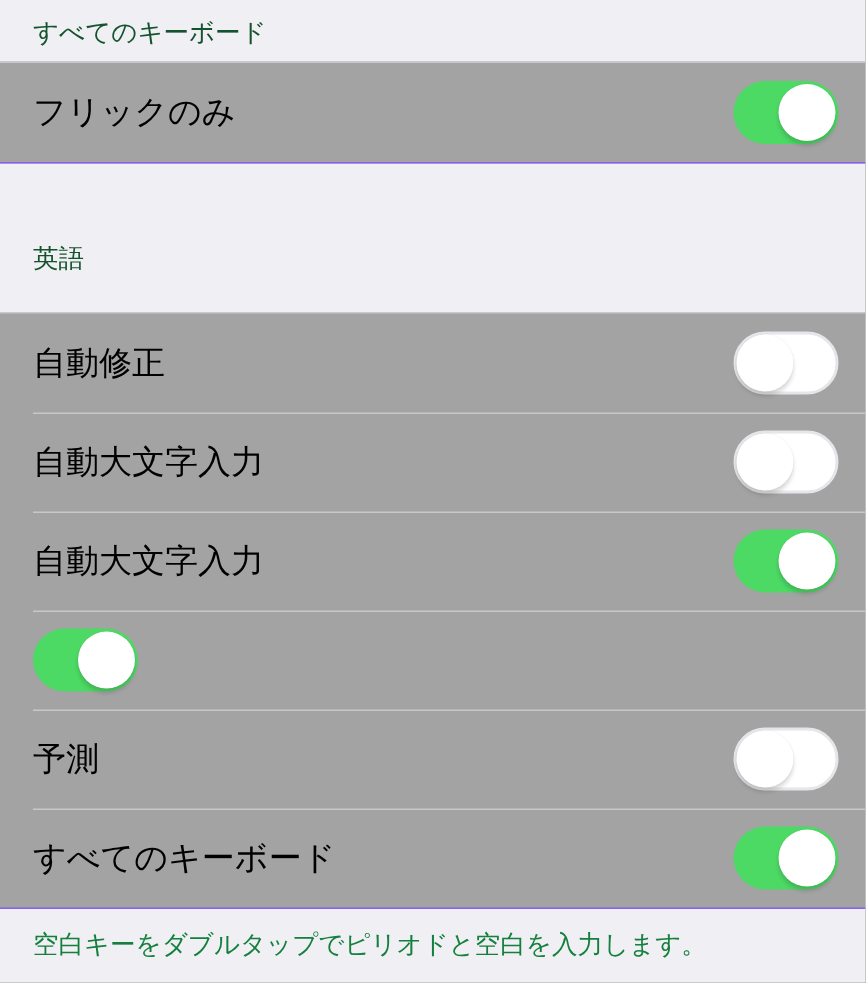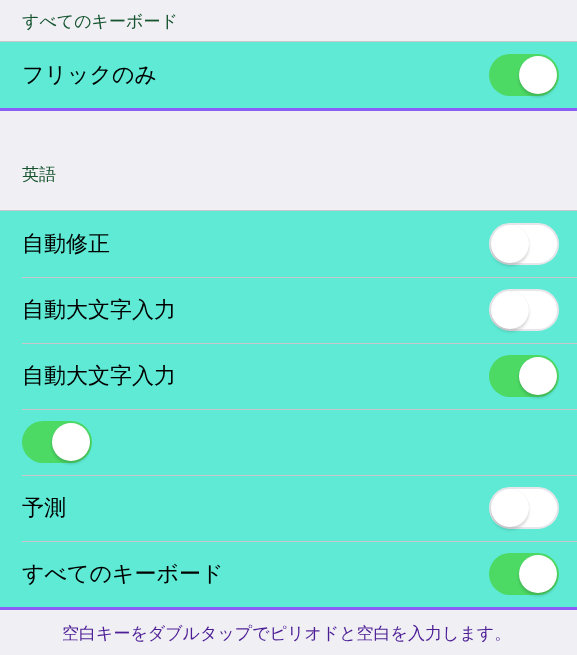--- a/index.html
+++ b/index.html
@@ -17,23 +17,23 @@
     .section-header {
       padding: 10px 22px 8px 22px;
       color: #14532d;
       font-size: 17px;
     }
     .section-header.tall {
       padding-top: 52px;
       padding-bottom: 24px;
     }
     .group {
-      background: #5eead4;
+      background: #a3a3a3;
       border-top: 1px solid #C8C7CC;
-      border-bottom: 3px solid #8b5cf6;
+      border-bottom: 1px solid #8b5cf6;
     }
     .row {
       display: flex;
       align-items: center;
       justify-content: space-between;
       min-height: 66px;
       padding: 0 18px 0 22px;
       position: relative;
     }
     .row + .row::before {
@@ -78,24 +78,23 @@
       right: 2px;
     }
     .toggle.off .toggle-knob {
       left: 0;
       top: 0;
       width: 38px;
       height: 38px;
     }
     .section-footer {
       padding: 12px 10px 8px 22px;
-      color: #4c1d95;
+      color: #15803d;
       font-size: 17px;
       line-height: 1.4;
-      margin-left: 40px;
     }
   </style>
 </head>
 <body>
 
 <div class="section-header">すべてのキーボード</div>
 <div class="group">
   <div class="row">
     <span class="row-label">フリックのみ</span>
     <div class="toggle on">

